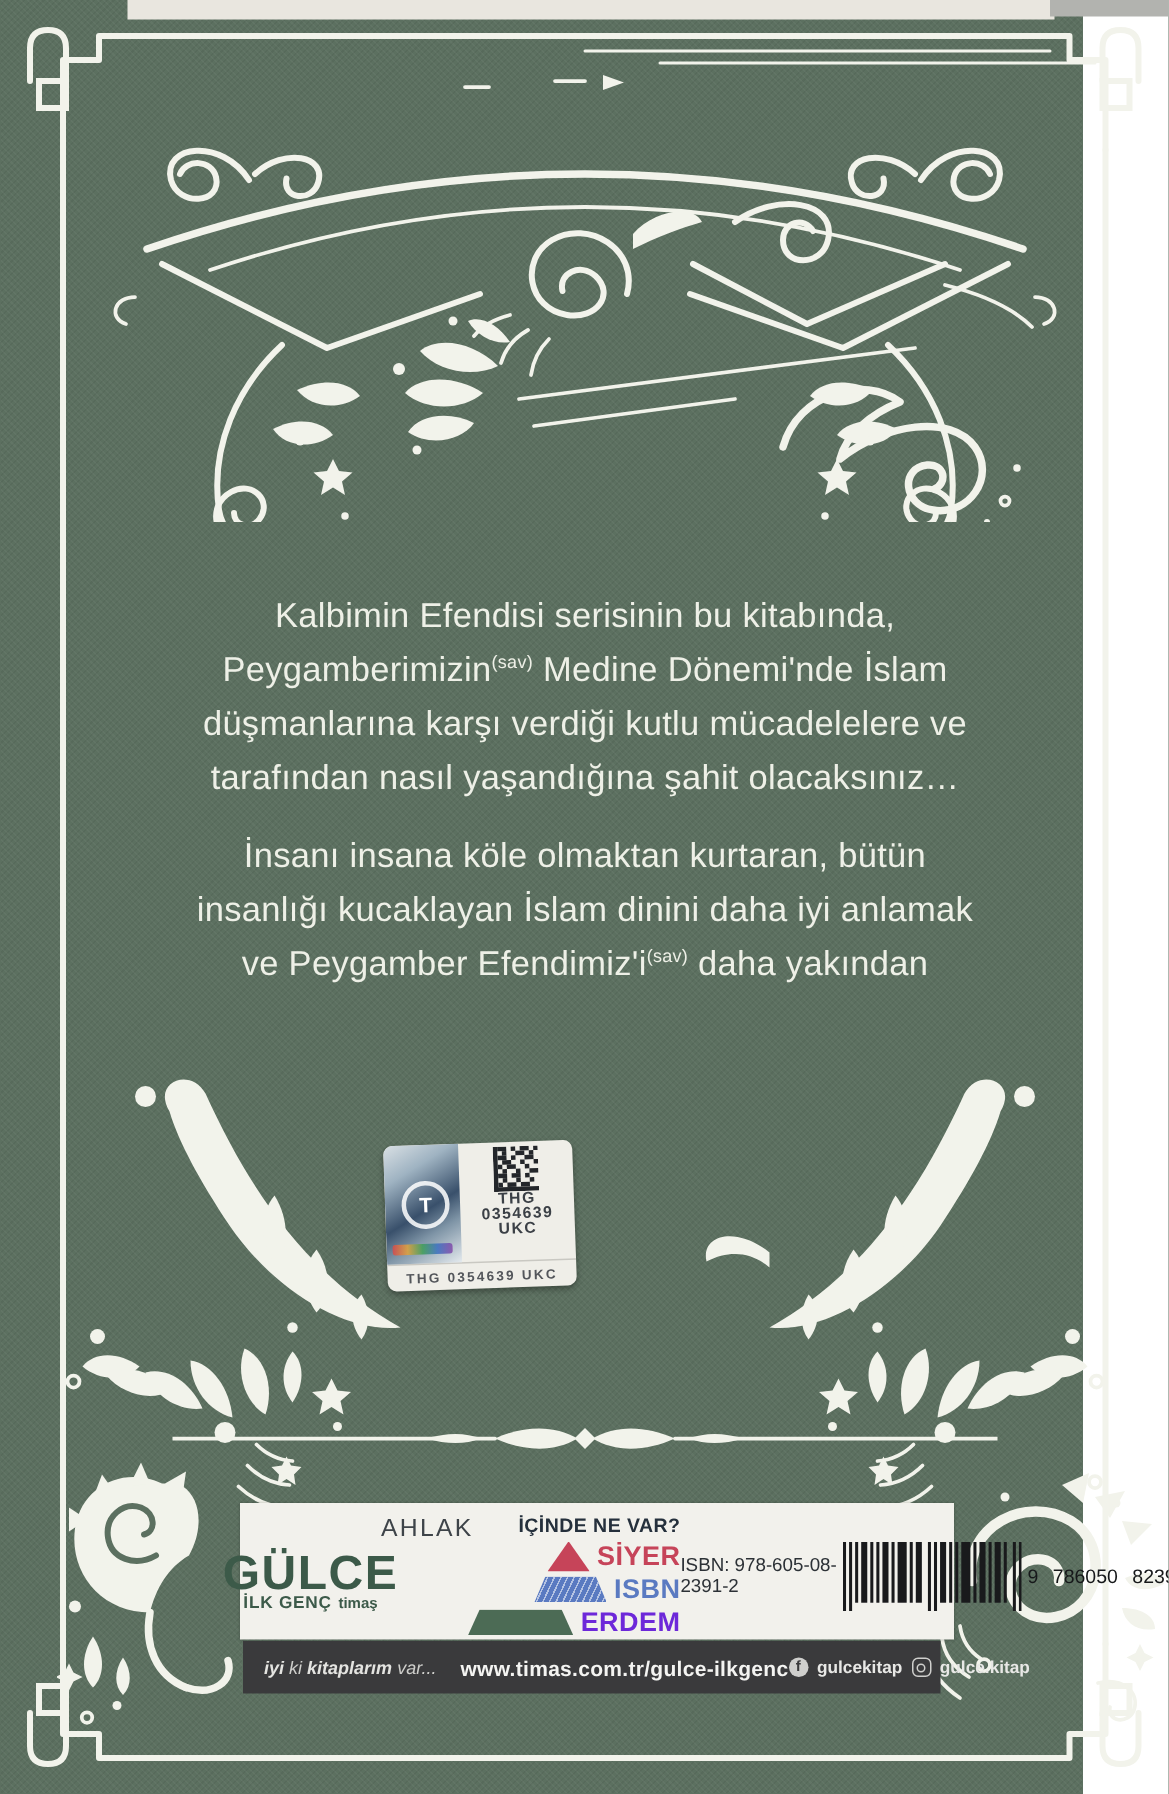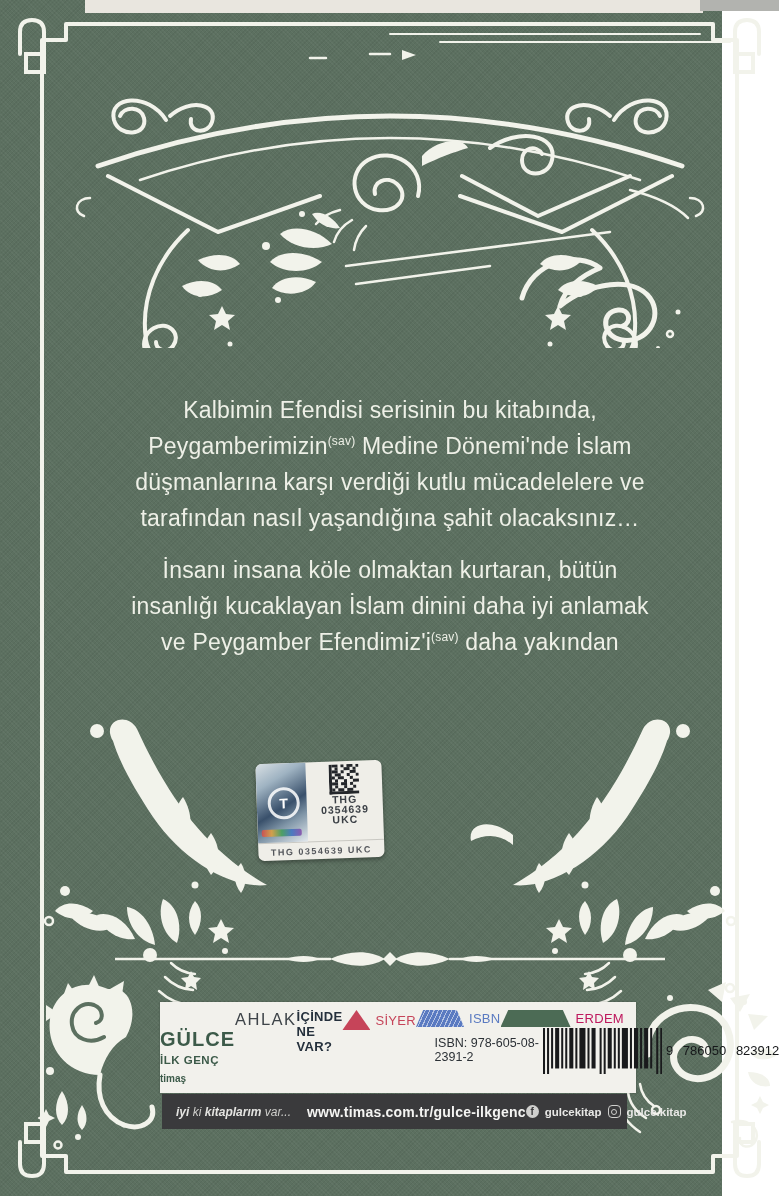--- a/index.html
+++ b/index.html
@@ -42,33 +42,33 @@
   .qr-side{flex:1;display:flex;flex-direction:column;align-items:center;padding-top:3px;}
   .qr-side svg{display:block;}
   .bandrol-code{font-size:10.5px;line-height:10px;font-weight:bold;color:#3b4046;letter-spacing:1px;text-align:center;}
   .bandrol-strip{height:17px;border-top:1px solid #c9c8c2;display:flex;align-items:center;justify-content:center;
     font-size:9px;color:#53565b;letter-spacing:1.5px;font-weight:bold;}
 
   .pub-panel{position:absolute;left:160px;top:1002px;width:476px;height:91px;background:#f2f1ec;
     display:flex;box-shadow:0 0 2px rgba(0,0,0,.25);}
   .vdiv{width:1px;background:#9aa0a4;margin:9px 0;}
   .sec-logo{width:94px;display:flex;flex-direction:column;align-items:center;justify-content:center;}
-  .logo-name{font-size:20px;font-weight:bold;letter-spacing:1px;line-height:22px;margin-top:18px;}
+  .logo-name{font-size:32px;font-weight:bold;letter-spacing:1px;line-height:22px;margin-top:18px;}
   .logo-sub{font-size:11.5px;font-weight:bold;letter-spacing:.5px;}
   .logo-sub2{font-size:10px;font-weight:bold;}
   .sec-genre{width:68px;text-align:center;padding-top:8px;font-size:16.5px;letter-spacing:1.5px;color:#3e4449;}
-  .sec-contents{width:138px;display:flex;flex-direction:row;align-items:flex-start;padding-top:7px;}
+  .sec-contents{width:138px;display:flex;flex-direction:column;align-items:flex-end;padding-top:7px;}
   .contents-title{font-size:13px;font-weight:bold;color:#25303c;letter-spacing:.3px;margin-bottom:2px;}
   .pyr-row{display:flex;align-items:center;justify-content:center;gap:5px;margin-top:1px;}
   .band{flex:none;}
   .band-1{width:28px;height:20px;clip-path:polygon(50% 0,100% 100%,0 100%);}
   .band-2{width:48px;height:17px;clip-path:polygon(15% 0,85% 0,100% 100%,0 100%);
     background-image:repeating-linear-gradient(115deg,rgba(255,255,255,.55) 0 1px,transparent 1px 4px);}
   .band-3{width:70px;height:17px;clip-path:polygon(11% 0,89% 0,100% 100%,0 100%);}
-  .pyr-label{font-size:13px;font-weight:normal;letter-spacing:.3px;}
+  .pyr-label{font-size:18px;font-weight:bold;letter-spacing:.3px;}
   .sec-isbn{flex:1;display:flex;flex-direction:row;align-items:center;padding-top:6px;}
   .isbn-label{font-size:12.5px;color:#2c3136;margin-bottom:2px;}
   .isbn-digits{width:158px;display:flex;justify-content:space-between;font-size:13px;color:#16181a;
     padding:0 4px;box-sizing:border-box;margin-top:-1px;}
 
   .footer-bar{position:absolute;left:162px;top:1094px;width:465px;height:35px;background:#3a3a3c;
     display:flex;align-items:center;padding:0 14px;box-sizing:border-box;color:#e8e8e6;}
   .slogan{font-size:12px;font-style:italic;color:#cfcfcc;white-space:nowrap;}
   .slogan b{color:#e4e4e1;}
   .f-url{font-size:14px;font-weight:bold;color:#f4f4f2;margin-left:16px;white-space:nowrap;letter-spacing:.2px;}
@@ -302,21 +302,21 @@
       <div class="pyr-row">
         <div class="band band-1" style="background: rgb(198, 68, 89);"></div>
         <span class="pyr-label" style="color: rgb(198, 68, 89);">SİYER</span>
       </div>
       <div class="pyr-row">
         <div class="band band-2" style="background-color: rgb(90, 122, 193);"></div>
         <span class="pyr-label" style="color: rgb(90, 122, 193);">ISBN</span>
       </div>
       <div class="pyr-row">
         <div class="band band-3" style="background: rgb(76, 107, 85);"></div>
-        <span class="pyr-label" style="color: #be185d;">ERDEM</span>
+        <span class="pyr-label" style="color: #6d28d9;">ERDEM</span>
       </div>
     </div>
     <div class="vdiv"></div>
     <div class="sec-isbn">
       <div class="isbn-label">ISBN: 978-605-08-2391-2</div>
       <svg width="158" height="46" viewBox="0 0 118 50" preserveAspectRatio="none">
         <g fill="#191a1c">
           <rect x="0" y="0" width="2" height="50"></rect>
             <rect x="4" y="0" width="2" height="50"></rect>
           <rect x="8" y="0" width="2" height="44"></rect>

